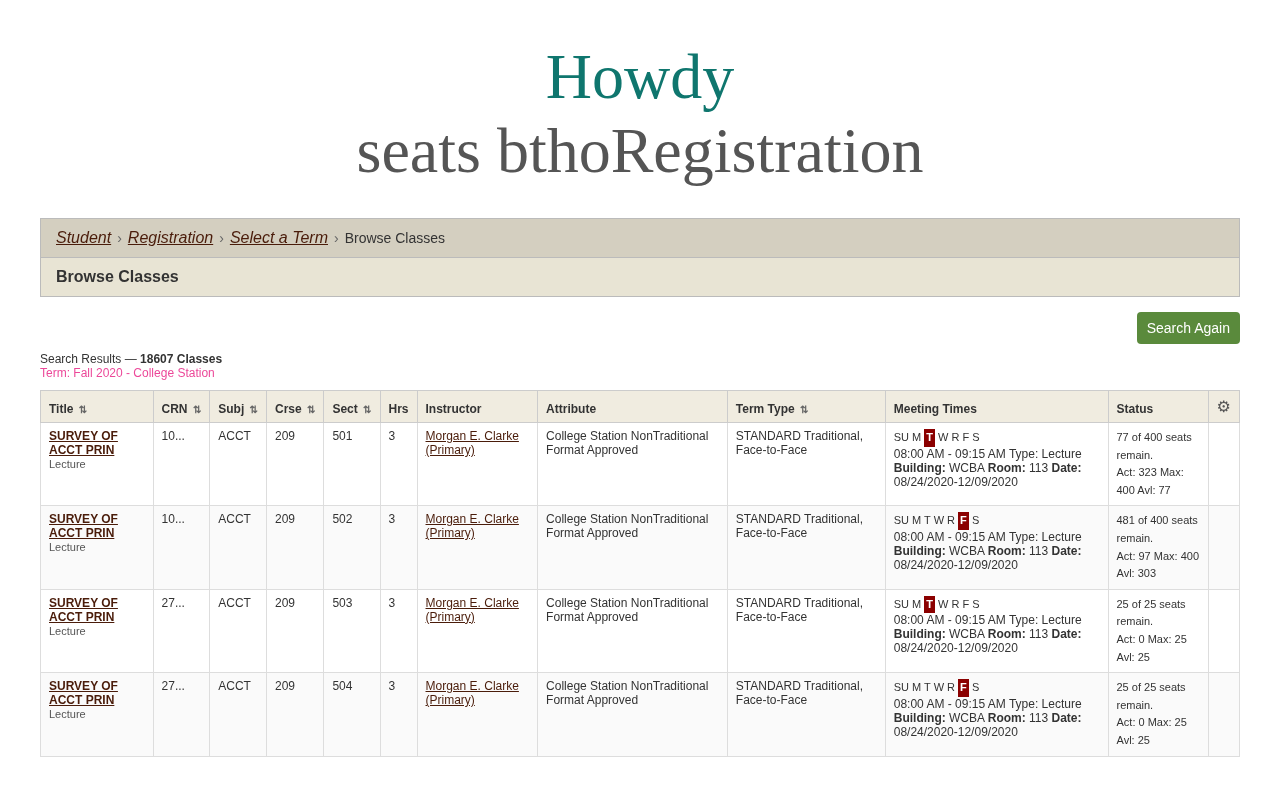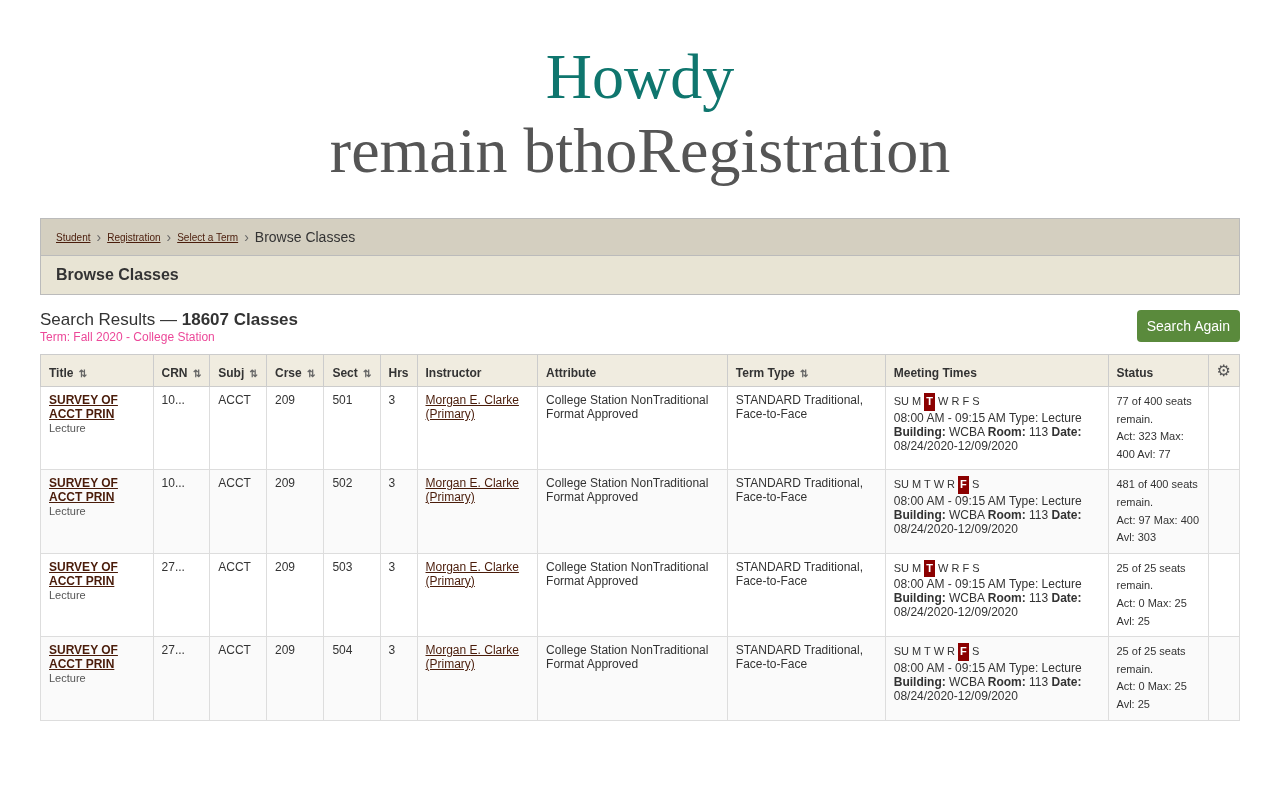--- a/index.html
+++ b/index.html
@@ -33,22 +33,23 @@
       background: #d4cfc0;
       border: 1px solid #bbb;
       padding: 10px 15px;
       display: flex;
       align-items: center;
       gap: 6px;
     }
     .breadcrumb-bar a {
       color: #4a1c0a;
       text-decoration: underline;
-      font-size: 10px;
-      cursor: pointer;
+      font-size: 16px;
+      cursor: pointer;
+      font-style: italic;
     }
     .breadcrumb-separator {
       color: #666;
       font-size: 14px;
     }
     .breadcrumb-current {
       font-size: 14px;
       color: #333;
     }
 
@@ -67,21 +68,22 @@
     .results-area {
       margin-top: 15px;
     }
     .results-header {
       display: flex;
       justify-content: space-between;
       align-items: flex-start;
       margin-bottom: 10px;
     }
     .results-info {
-      font-size: 17px;
+      font-size: 12px;
+      margin-top: 40px;
     }
     .results-info .results-count {
       font-weight: bold;
     }
     .results-term {
       font-size: 12px;
       color: #ec4899;
     }
     .search-again-btn {
       background: #5a8a3c;
@@ -163,21 +165,21 @@
       cursor: pointer;
       font-size: 16px;
       color: #555;
     }
   </style>
 </head>
 <body>
 
 <div class="header">
   <h1>Howdy</h1>
-  <h2>remain bthoRegistration</h2>
+  <h2>seats bthoRegistration</h2>
 </div>
 
 <div class="main-container">
 
   <div class="breadcrumb-bar">
     <a>Student</a>
     <span class="breadcrumb-separator">›</span>
     <a>Registration</a>
     <span class="breadcrumb-separator">›</span>
     <a>Select a Term</a>

